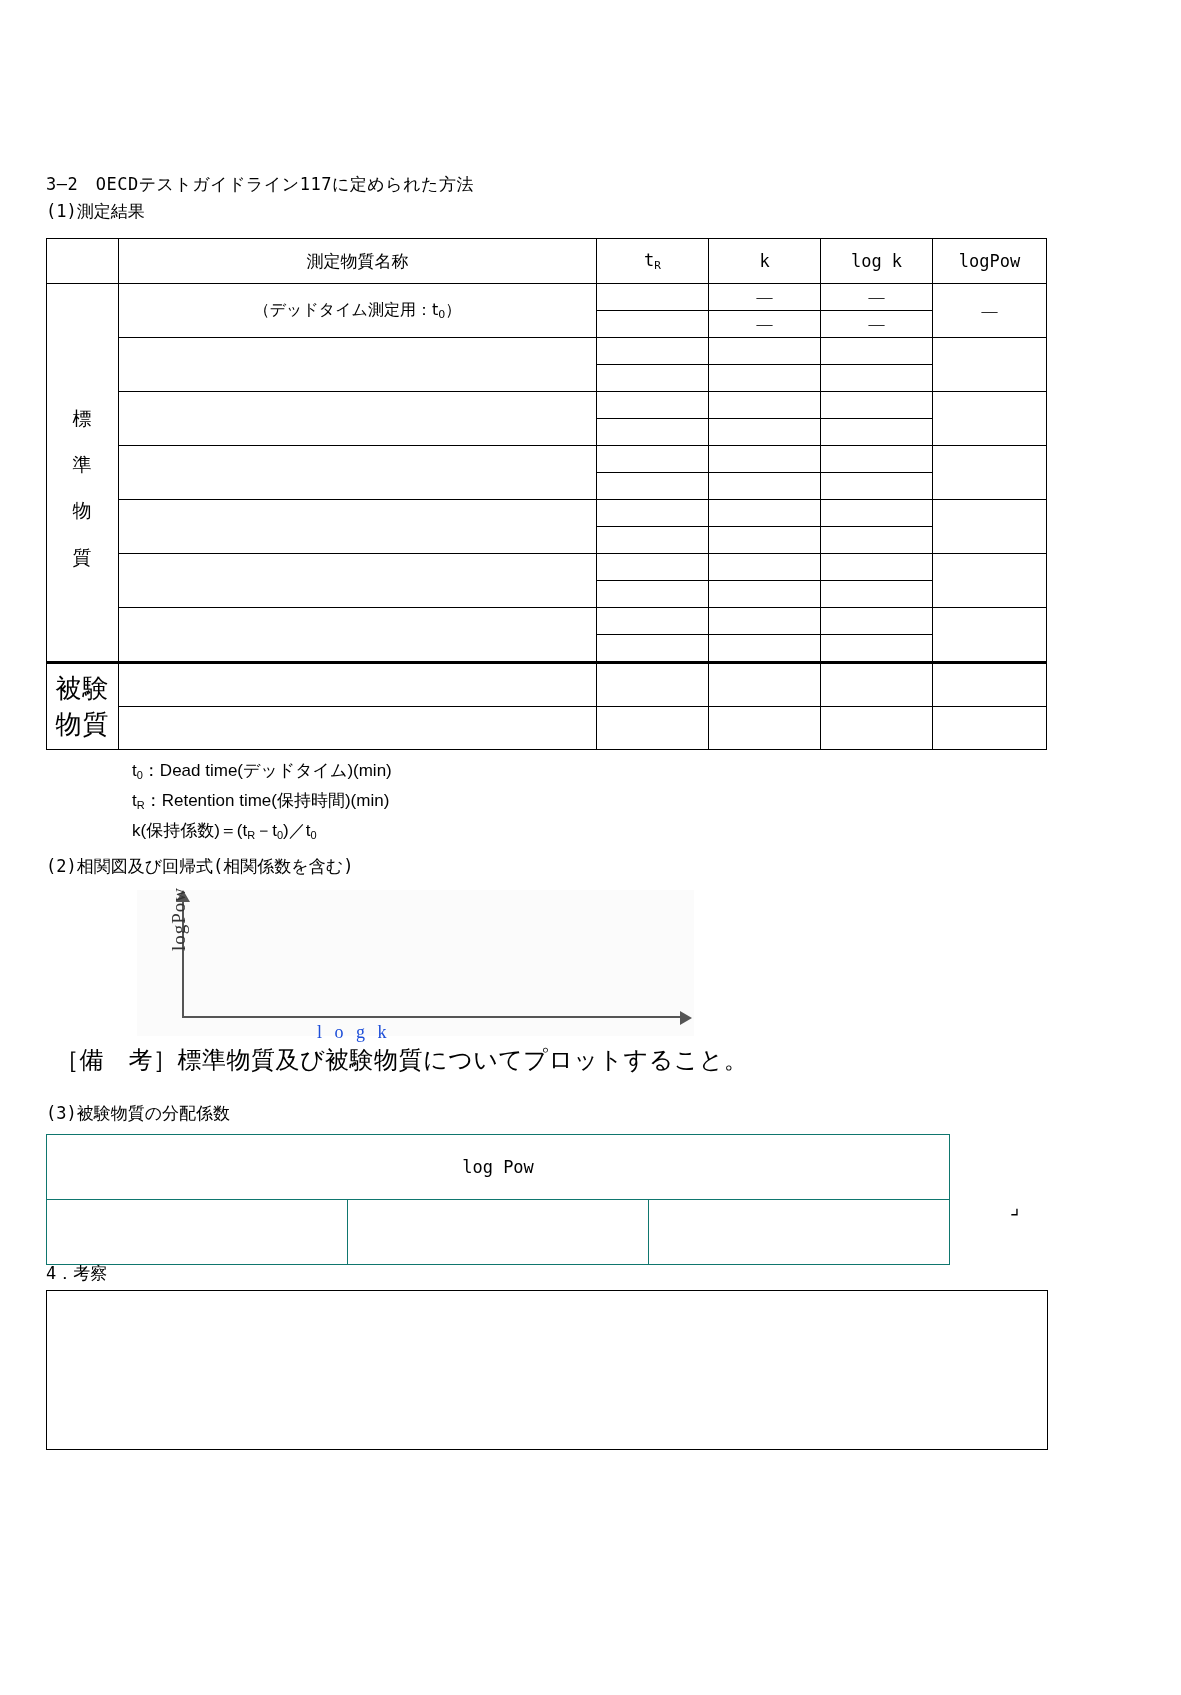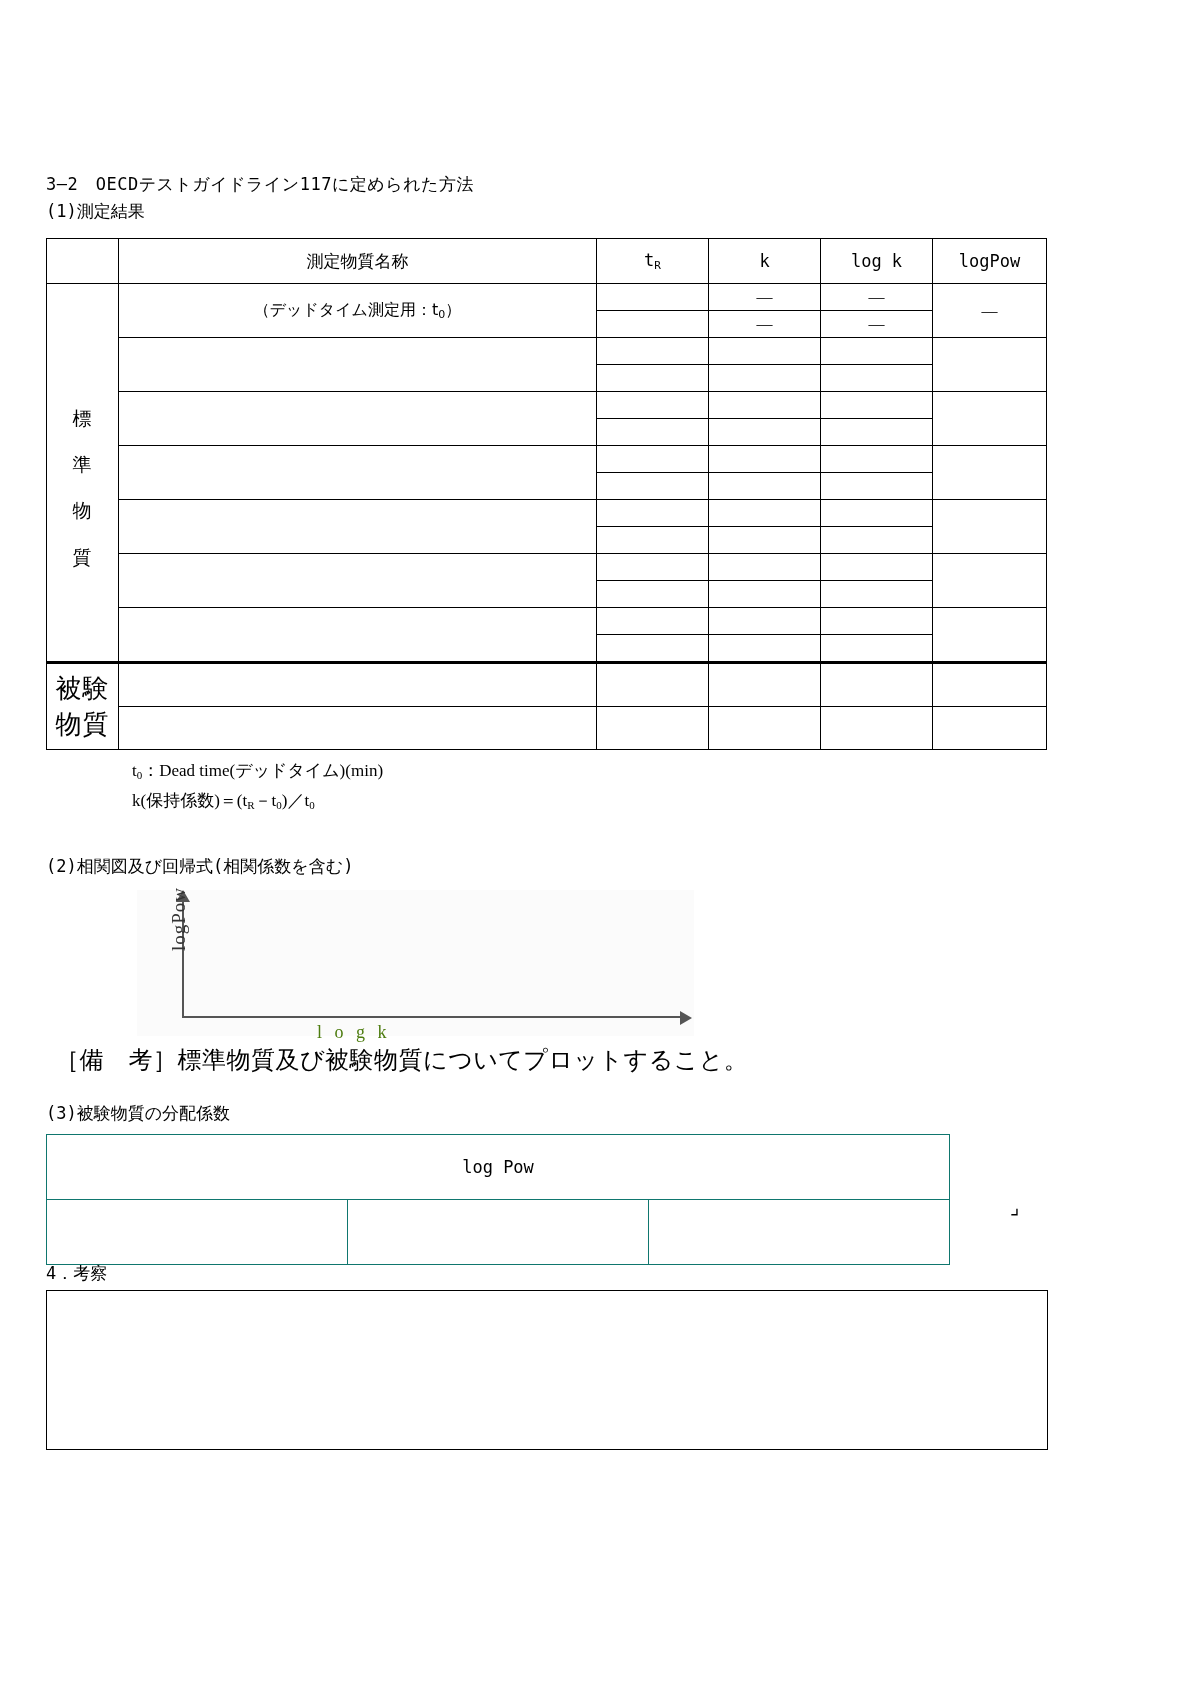--- a/index.html
+++ b/index.html
@@ -111,21 +111,21 @@
     letter-spacing: 1px;
   }
 
   
   .legend {
     position: absolute;
     left: 132px;
     top: 726px;
     font-size: 17px;
     line-height: 25px;
-    font-family: Liberation Serif, serif;
+    font-family: Liberation Sans, sans-serif;
     white-space: nowrap;
   }
   .legend div { white-space: nowrap; }
   .legend sub { font-size: 11px; vertical-align: -0.28em; }
 
   
   .sub-2 {
     position: absolute;
     left: 46px;
     top: 823px;
@@ -187,21 +187,21 @@
     letter-spacing: 1px;
     color: #333;
     font-family: "Liberation Serif", serif;
   }
   .xlab {
     position: absolute;
     left: 180px;
     top: 132px;
     font-size: 18px;
     letter-spacing: 4px;
-    color: #4d7c0f;
+    color: #1d4ed8;
     font-family: "Liberation Serif", serif;
   }
   .note {
     position: absolute;
     left: 55px;
     top: 1012px;
     font-size: 24px;
     white-space: nowrap;
     letter-spacing: 0.5px;
   }
@@ -406,20 +406,21 @@
           <td></td>
           <td></td>
           <td></td>
         </tr>
       </tbody>
     </table>
   </div>
 
   <div class="legend">
     <div><span>t</span><sub>0</sub><span>：Dead time(デッドタイム)(min)</span></div>
+    <div><span>t</span><sub>R</sub><span>：Retention time(保持時間)(min)</span></div>
     <div><span>k(保持係数)＝(t</span><sub>R</sub><span>－t</span><sub>0</sub><span>)／t</span><sub>0</sub></div>
   </div>
 
   <div class="sub-2">(2)相関図及び回帰式(相関係数を含む)</div>
 
   <div class="graph-box">
     <div class="axis-y"></div>
     <div class="axis-y-arrow"></div>
     <div class="axis-x"></div>
     <div class="axis-x-arrow"></div>

